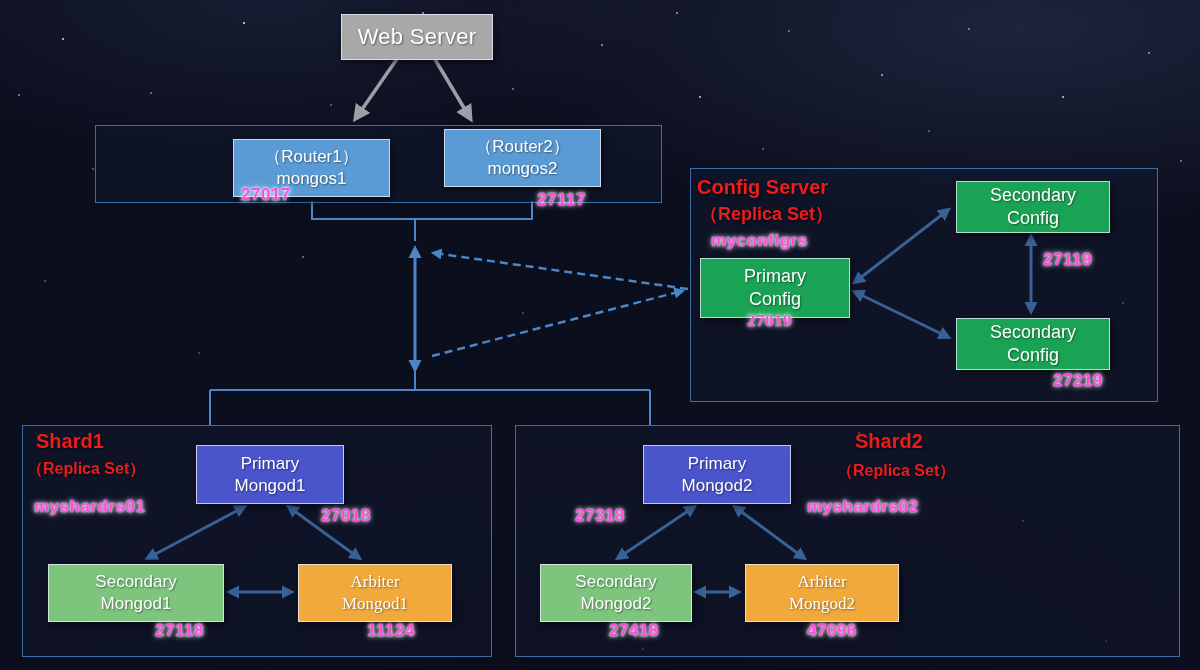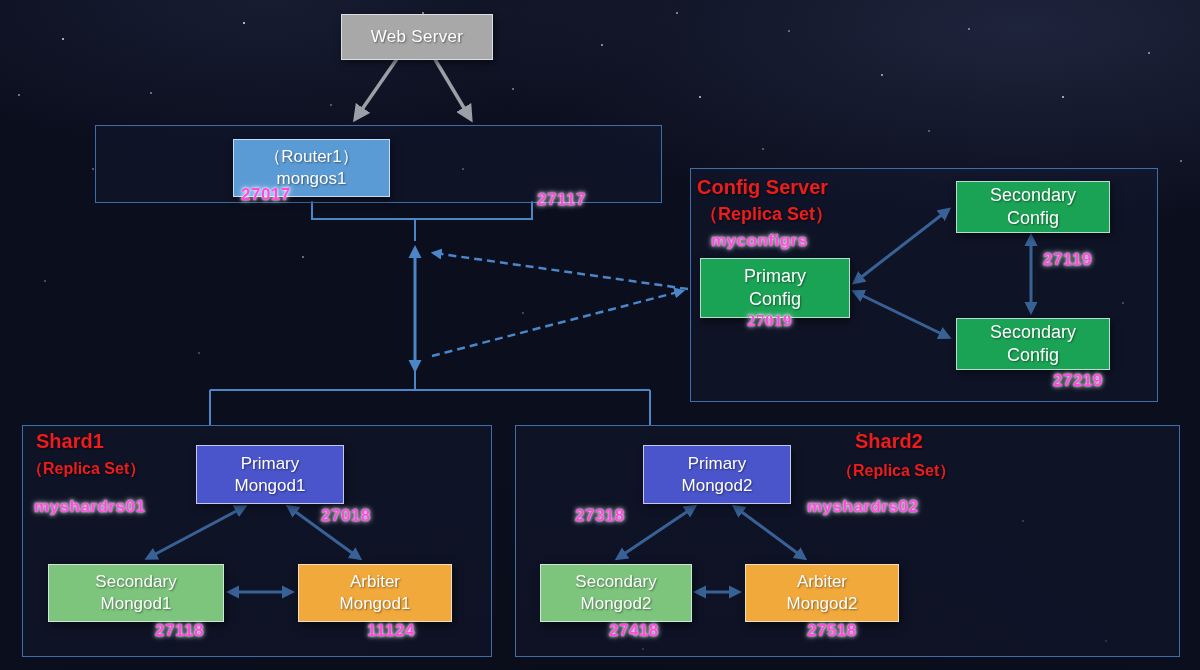--- a/index.html
+++ b/index.html
@@ -53,26 +53,26 @@
   .box{
     position:absolute;z-index:2;
     display:flex;flex-direction:column;align-items:center;justify-content:center;
     color:#fff;text-align:center;line-height:1.28;
     border:1px solid rgba(235,240,248,.75);
     box-shadow:2px 3px 7px rgba(0,0,0,.5);
     text-shadow:1px 1px 2px rgba(0,0,0,.45);
     font-size:17px;
   }
   .box span{display:block;}
-  .webserver{background:var(--webserver-box,#a8a8a8);font-size:17px;letter-spacing:.3px;}
+  .webserver{background:var(--webserver-box,#a8a8a8);font-size:22px;letter-spacing:.3px;}
   .router{background:var(--router-box,#5b9bd5);}
   .config{background:var(--config-box,#1ba355);font-size:18px;}
   .primary{background:var(--primary-box,#4a55cc);}
   .secondary{background:var(--secondary-box,#7dc47d);}
-  .arbiter{background:var(--arbiter-box,#f2a93b);}
+  .arbiter{background:var(--arbiter-box,#f2a93b);font-family:Liberation Serif, serif;}
 
   .red-label{
     position:absolute;z-index:2;
     color:var(--red-label,#ee1c1c);font-weight:700;
     text-shadow:1px 1px 2px rgba(0,0,0,.6);
     white-space:nowrap;
   }
   .red-label span{display:block;}
   .pink{
     position:absolute;z-index:2;
@@ -126,20 +126,24 @@
 
   <div class="box webserver" style="left:341px;top:14px;width:150px;height:44px;">
     <span>Web Server</span>
   </div>
 
   <div class="group" style="left:95px;top:125px;width:565px;height:76px;"></div>
   <div class="box router" style="left:233px;top:139px;width:155px;height:56px;">
     <span>（Router1）</span>
     <span>mongos1</span>
   </div>
+  <div class="box router" style="left:444px;top:129px;width:155px;height:56px;">
+    <span>（Router2）</span>
+    <span>mongos2</span>
+  </div>
   <div class="pink" style="left:241px;top:185px;">27017</div>
   <div class="pink" style="left:537px;top:190px;">27117</div>
 
   <div class="group" style="left:690px;top:168px;width:466px;height:232px;"></div>
   <div class="red-label" style="left:697px;top:176px;font-size:20px;">
     <span>Config Server</span>
   </div>
   <div class="red-label" style="left:700px;top:202px;font-size:18px;">
     <span>（Replica Set）</span>
   </div>
@@ -208,14 +212,14 @@
   <div class="box secondary" style="left:540px;top:564px;width:150px;height:56px;">
     <span>Secondary</span>
     <span>Mongod2</span>
   </div>
   <div class="pink" style="left:609px;top:621px;">27418</div>
 
   <div class="box arbiter" style="left:745px;top:564px;width:152px;height:56px;">
     <span>Arbiter</span>
     <span>Mongod2</span>
   </div>
-  <div class="pink" style="left:807px;top:621px;">27518</div>
+  <div class="pink" style="left:807px;top:621px;">47096</div>
 </div>
 
 </body></html>

